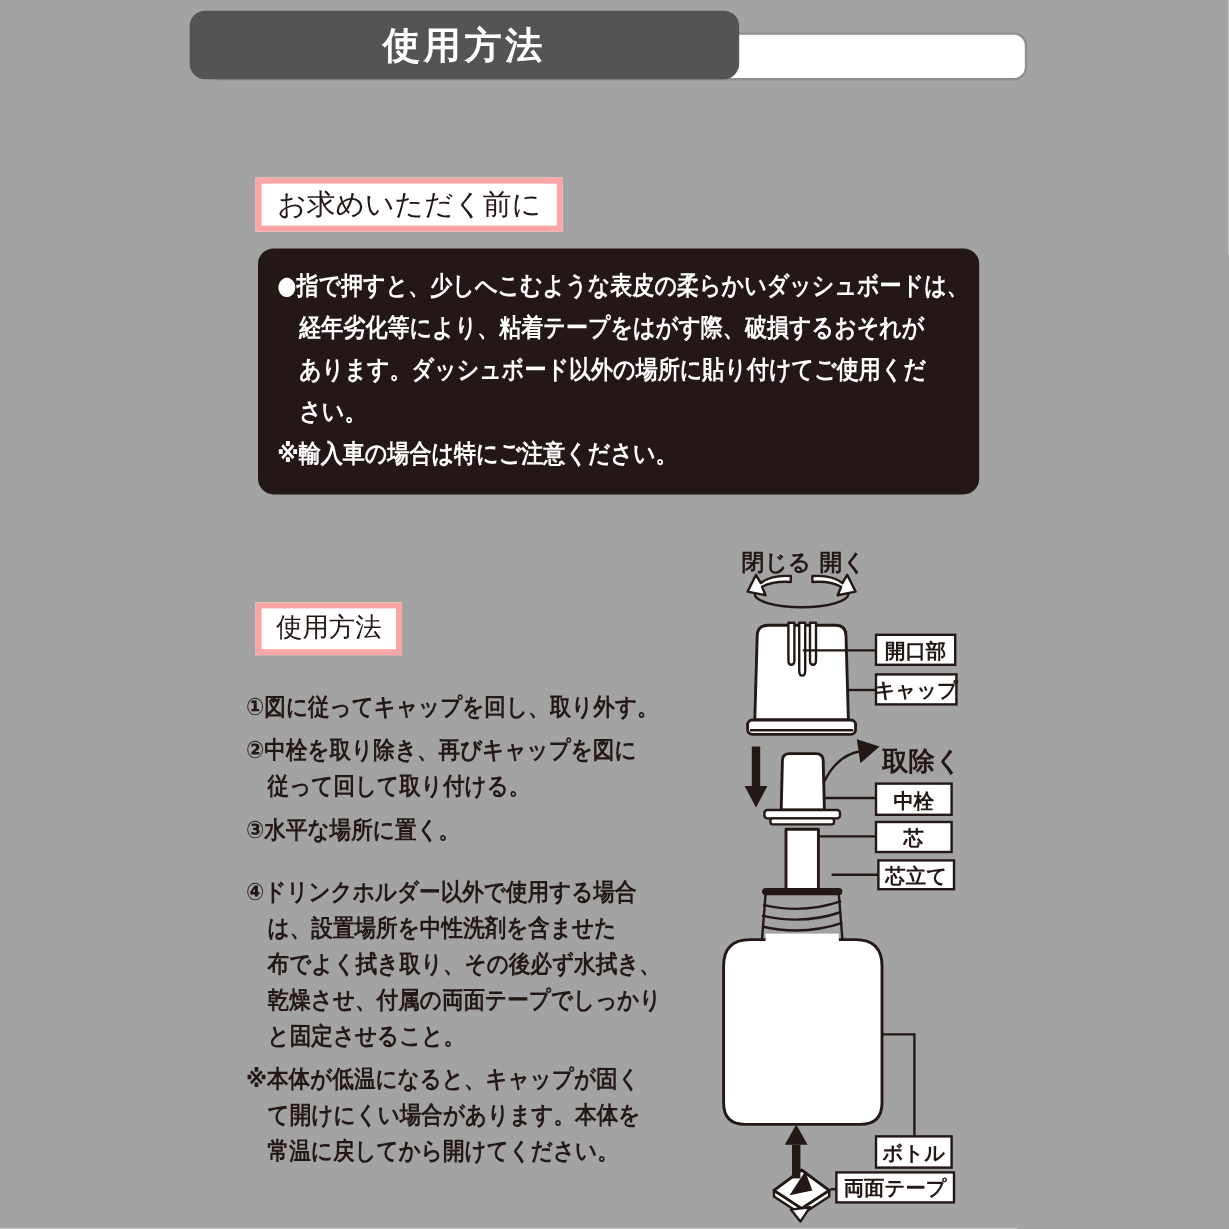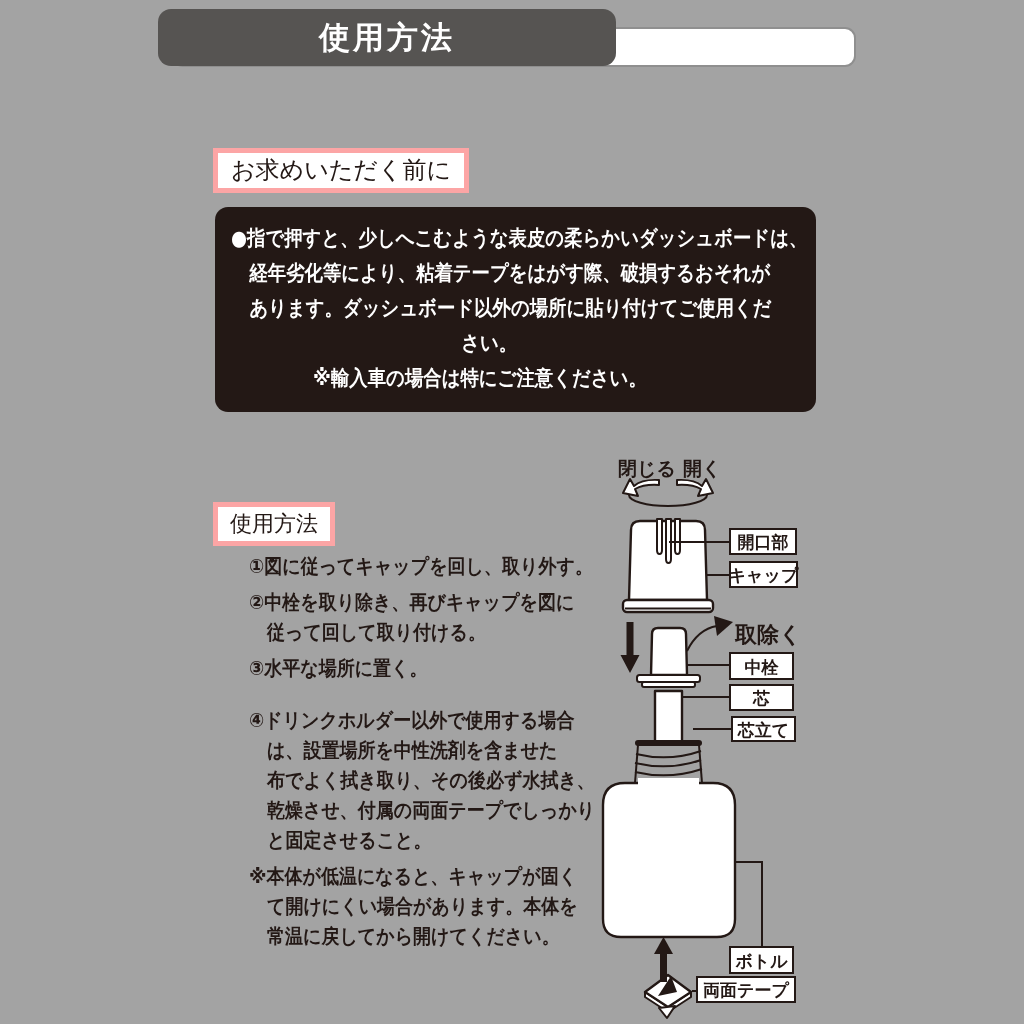--- a/index.html
+++ b/index.html
@@ -21,28 +21,28 @@
   
   .title-box {
     position:absolute; border:5px solid #fca5a5; background:#fff;
     font-weight:400; white-space:nowrap; line-height:1.2;
   }
   #before-title { left:213px; top:148px; font-size:24px; padding:3px 13px; }
   #usage-title  { left:213px; top:502px; font-size:22px; padding:4px 12px; }
   
   .warning-box {
     position:absolute; left:215px; top:207px; width:601px; box-sizing:border-box;
-    background:#231815; border-radius:13px; padding:14px 16px 16px;text-align:center;
+    background:#231815; border-radius:13px; padding:14px 16px 16px;
   }
   .warning-text {
     color:#ffffff; font-size:21px; font-weight:700; line-height:35px;
     white-space:pre; transform:scaleX(0.875); transform-origin:0 0;
   }
   
-  .steps { position:absolute; left:205px; top:551px;margin-left:44px; }
+  .steps { position:absolute; left:205px; top:574px; }
   .step {
     font-size:20px; font-weight:600; line-height:30px; margin-bottom:6px;
     white-space:pre; transform:scaleX(0.9); transform-origin:0 0;
   }
   .step:nth-child(3) { margin-bottom:22px; }
   
   .diagram { position:absolute; left:585px; top:445px; }
   .diagram text { fill:#231815; font-weight:700; font-family:"DejaVu Sans","Liberation Sans",sans-serif; }
   .ln   { stroke:#231815; stroke-width:2; fill:none; }
   .shape{ stroke:#231815; stroke-width:2.4; fill:#ffffff; stroke-linejoin:round; }

